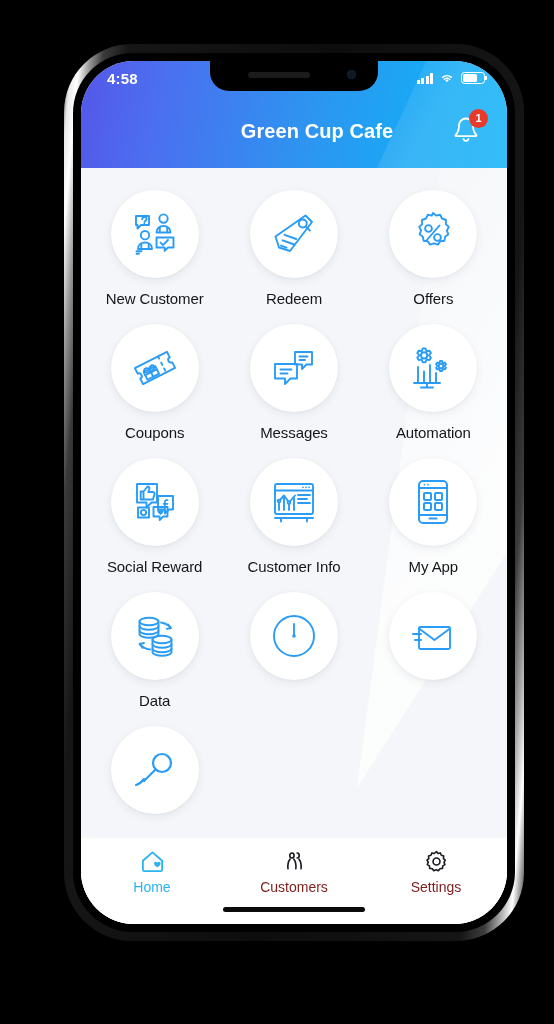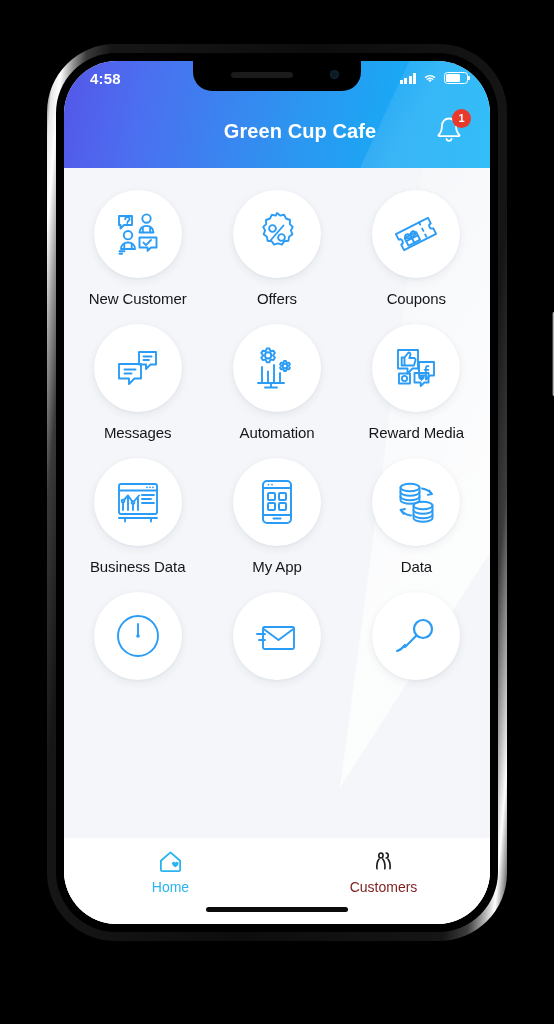--- a/index.html
+++ b/index.html
@@ -11,21 +11,21 @@
   }
   .stage {
     position: relative;
     width: 554px; height: 1024px;
     background: #000;
   }
 
   
   .phone {
     position: absolute;
-    left: 47px; top: 44px;
+    left: 64px; top: 44px;
     width: 460px; height: 897px;
     border-radius: 68px;
     background: linear-gradient(95deg,
         #0a0a0a 0%, #e9e9e9 1.6%, #ffffff 3.0%, #9a9a9a 5.0%,
         #3a3a3a 7.5%, #161616 12%, #0d0d0d 50%,
         #151515 88%, #3d3d3d 92.5%, #b4b4b4 95.5%,
         #ffffff 97.2%, #8d8d8d 98.6%, #0a0a0a 100%);
     box-shadow: 0 0 0 1px #000;
   }
   .phone-inner {
@@ -257,20 +257,31 @@
                   <path d="M11.3 35.2v4.7M18.7 35.2v4.7"></path>
                   <path d="M6.5 42.3h5M6.5 44.8h2.6"></path>
                   <path d="M26.5 28.5h17v10h-5.5l-3.4 3.4V38.5h-8.1z"></path>
                   <path d="M30.5 33.6l2.5 2.5 5-5.1"></path>
                 </svg>
               </div>
               <div class="cell-label">New Customer</div>
             </div>
 
 
+            <div class="cell">
+              <div class="bubble">
+                <svg viewBox="0 0 50 50" fill="none" stroke="#2b9cf6" stroke-width="1.9" stroke-linejoin="round" stroke-linecap="round">
+                  <path d="M36.5 6.5l6.5 6.5-22 29-11-3.5-3.5-11z"></path>
+                  <circle cx="33.8" cy="14.5" r="4"></circle>
+                  <path d="M36.6 17.3l4.4 4.4"></path>
+                  <path d="M15.5 25.8l11.8 4.2M13.5 31.3l11.8 4.2M12 36.6l5.5 2"></path>
+                </svg>
+              </div>
+              <div class="cell-label">Redeem</div>
+            </div>
 
             <div class="cell">
               <div class="bubble">
                 <svg viewBox="0 0 50 50" fill="none" stroke="#2b9cf6" stroke-width="1.9" stroke-linejoin="round" stroke-linecap="round">
                   <path d="M25 4l3.2 2.6 4-.8 1.8 3.7 4 1.5-.2 4.1 3 2.8-1.9 3.6 1.5 3.8-3.3 2.4-.7 4.1-4.1.5-2.4 3.3-3.9-1.3-3.9 1.3-2.4-3.3-4.1-.5-.7-4.1-3.3-2.4 1.5-3.8-1.9-3.6 3-2.8-.2-4.1 4-1.5 1.8-3.7 4 .8z"></path>
                   <circle cx="20.5" cy="19.5" r="3.4"></circle>
                   <circle cx="29.5" cy="28.5" r="3.4"></circle>
                   <path d="M31.5 16.5L18.5 31.5"></path>
                 </svg>
               </div>
@@ -324,40 +335,40 @@
                   <path d="M7 7h20v18.5h-5.5l-5 5v-5H7z"></path>
                   <path d="M13.5 22.5v-8l4-5c1.6 0 2.3 1.2 1.8 2.7l-1 2.8h4.4c1.4 0 2.2 1.2 1.8 2.4l-1.6 5.1H13.5zM13.5 14.5h-2.8v8h2.8"></path>
                   <path d="M28 19h15v13.5h-4l-4 4v-4h-7z"></path>
                   <path d="M37.5 23.2h-1.3c-.8 0-1.3.5-1.3 1.3v7.2M33.6 26.8h3.9" stroke-width="1.7"></path>
                   <path d="M23.5 30h14v9.5h-4.2l-3.6 3.6V39.5h-6.2z"></path>
                   <path d="M30.5 38c-2-1.6-3.2-2.5-3.2-3.7 0-1 .8-1.7 1.7-1.7.6 0 1.2.3 1.5.8.3-.5.9-.8 1.5-.8.9 0 1.7.7 1.7 1.7 0 1.2-1.2 2.1-3.2 3.7z" fill="#2b9cf6" stroke="none"></path>
                   <rect x="8" y="30.5" width="11" height="10"></rect>
                   <circle cx="13.5" cy="35.5" r="2.6"></circle>
                 </svg>
               </div>
-              <div class="cell-label">Reward Media</div>
+              <div class="cell-label">Social Reward</div>
             </div>
 
             <div class="cell">
               <div class="bubble">
                 <svg viewBox="0 0 50 50" fill="none" stroke="#2b9cf6" stroke-width="1.9" stroke-linejoin="round" stroke-linecap="round">
                   <rect x="6" y="7" width="38" height="30" rx="2"></rect>
                   <path d="M6 13.5h38"></path>
                   <circle cx="37" cy="10.3" r=".9" fill="#2b9cf6" stroke="none"></circle>
                   <circle cx="40" cy="10.3" r=".9" fill="#2b9cf6" stroke="none"></circle>
                   <circle cx="34" cy="10.3" r=".9" fill="#2b9cf6" stroke="none"></circle>
                   <path d="M29 18h12M29 22h9M29 26h12"></path>
                   <path d="M10 33V24M15 33V19.5M20 33V26.5M25 33V21"></path>
                   <path d="M10 24l5-5.5 5 7 6-7"></path>
                   <circle cx="10" cy="24" r="1.4" fill="#fff"></circle>
                   <circle cx="20" cy="25.5" r="1.4" fill="#fff"></circle>
                   <path d="M6 41h38M12 41v3.5M38 41v3.5"></path>
                 </svg>
               </div>
-              <div class="cell-label">Business Data</div>
+              <div class="cell-label">Customer Info</div>
             </div>
 
             <div class="cell">
               <div class="bubble">
                 <svg viewBox="0 0 50 50" fill="none" stroke="#2b9cf6" stroke-width="2" stroke-linejoin="round" stroke-linecap="round">
                   <rect x="11" y="4" width="28" height="42" rx="4"></rect>
                   <path d="M11 11h28M11 38h28"></path>
                   <circle cx="16.5" cy="7.6" r=".9" fill="#2b9cf6" stroke="none"></circle>
                   <circle cx="20" cy="7.6" r=".9" fill="#2b9cf6" stroke="none"></circle>
                   <rect x="16" y="16" width="7" height="7" rx="1"></rect>
@@ -438,20 +449,27 @@
           <div class="tab">
             <svg viewBox="0 0 26 26" fill="none" stroke="#1b1d21" stroke-width="1.7" stroke-linejoin="round" stroke-linecap="round">
               <path d="M10.3 4.2c1.4 0 2.2 1.1 2.2 2.5 0 1.6-.9 2.6-2.2 2.6S8.1 8.3 8.1 6.7c0-1.4.8-2.5 2.2-2.5z"></path>
               <path d="M6.2 20.5c-.4-4 .6-8 2.2-10M14.4 20.5c.4-4-.6-8-2.2-10"></path>
               <path d="M15.7 4.2c1.4 0 2.2 1.1 2.2 2.5 0 1.6-.9 2.6-2.2 2.6"></path>
               <path d="M19.8 20.5c.4-4-.6-8-2.2-10"></path>
             </svg>
             <span class="tab-label">Customers</span>
           </div>
 
+          <div class="tab">
+            <svg viewBox="0 0 26 26" fill="none" stroke="#1b1d21" stroke-width="1.7" stroke-linejoin="round" stroke-linecap="round">
+              <path d="M13 2.6l1.5 2.1 2.5-.6 1 2.4 2.5.8-.3 2.6 1.9 1.7-1.3 2.2 1 2.4-2.2 1.4-.4 2.6-2.6.3-1.6 2-2.4-1-2.4 1-1.6-2-2.6-.3-.4-2.6-2.2-1.4 1-2.4-1.3-2.2 1.9-1.7-.3-2.6 2.5-.8 1-2.4 2.5.6z"></path>
+              <circle cx="13" cy="13" r="3.6"></circle>
+            </svg>
+            <span class="tab-label">Settings</span>
+          </div>
 
           <div class="home-indicator"></div>
         </div>
 
       </div>
     </div>
   </div>
 </div>
 
 </body></html>

